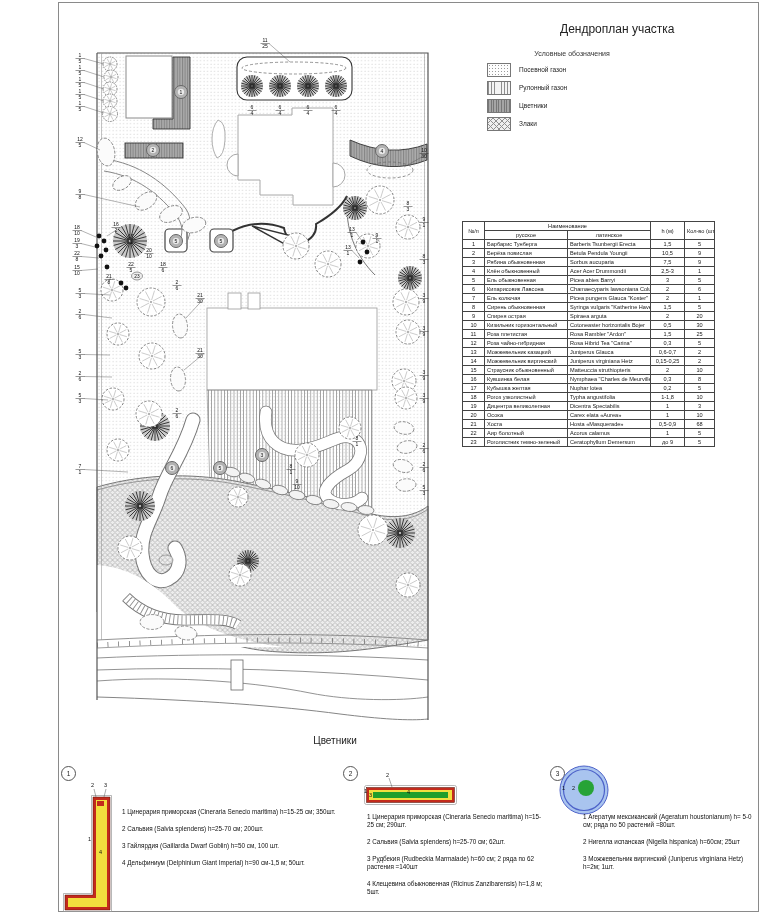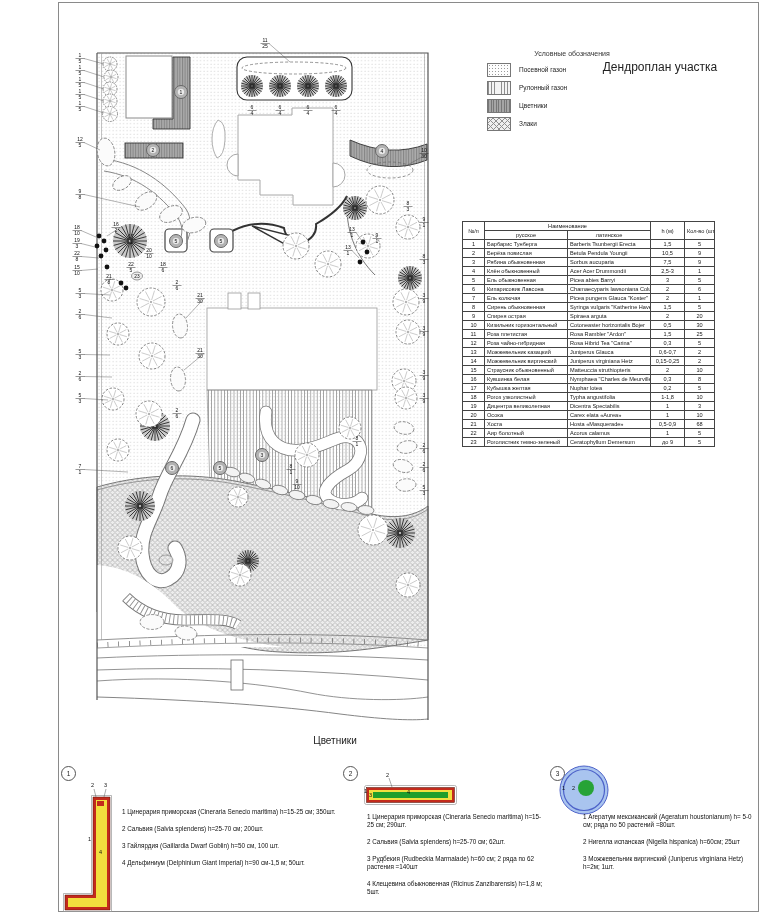--- a/index.html
+++ b/index.html
@@ -2,21 +2,21 @@
 <html><head>
 <meta charset="utf-8">
 <style>
   html,body{margin:0;padding:0;background:#fff;}
   body{width:768px;height:913px;position:relative;overflow:hidden;
        font-family:"Liberation Sans","DejaVu Sans",sans-serif;color:#1a1a1a;}
   .abs{position:absolute;}
   
   #frame{left:58px;top:2px;width:699px;height:908px;border:1px solid #8a8a8a;}
   
-  #title{left:560px;top:22px;width:200px;text-align:center;font-size:12px;color:#222;margin-top:38px;}
+  #title{left:560px;top:22px;width:200px;font-size:12px;color:#222;}
   
   #legend{left:487px;top:50px;width:170px;}
   #legend .lg-title{font-size:7px;text-align:center;margin-bottom:6px;color:#333;}
   .lg-row{display:flex;align-items:center;margin-bottom:5px;height:13px;}
   .lg-sw{width:22px;height:12px;border:0.8px solid #777;margin-right:8px;flex:0 0 auto;}
   .lg-lb{font-size:6.5px;color:#222;}
   .sw-dots{background-color:#fdfdfd;background-image:radial-gradient(#9a9a9a 0.5px,transparent 0.6px);background-size:3px 3px;}
   .sw-stripes{background-color:#f4f4f4;background-image:repeating-linear-gradient(90deg,#8f8f8f 0 0.8px,transparent 0.8px 3.2px);}
   .sw-flower{background-color:#a5a5a5;background-image:repeating-linear-gradient(90deg,#777 0 1px,transparent 1px 2.6px);}
   .sw-diam{background-color:#efefef;

